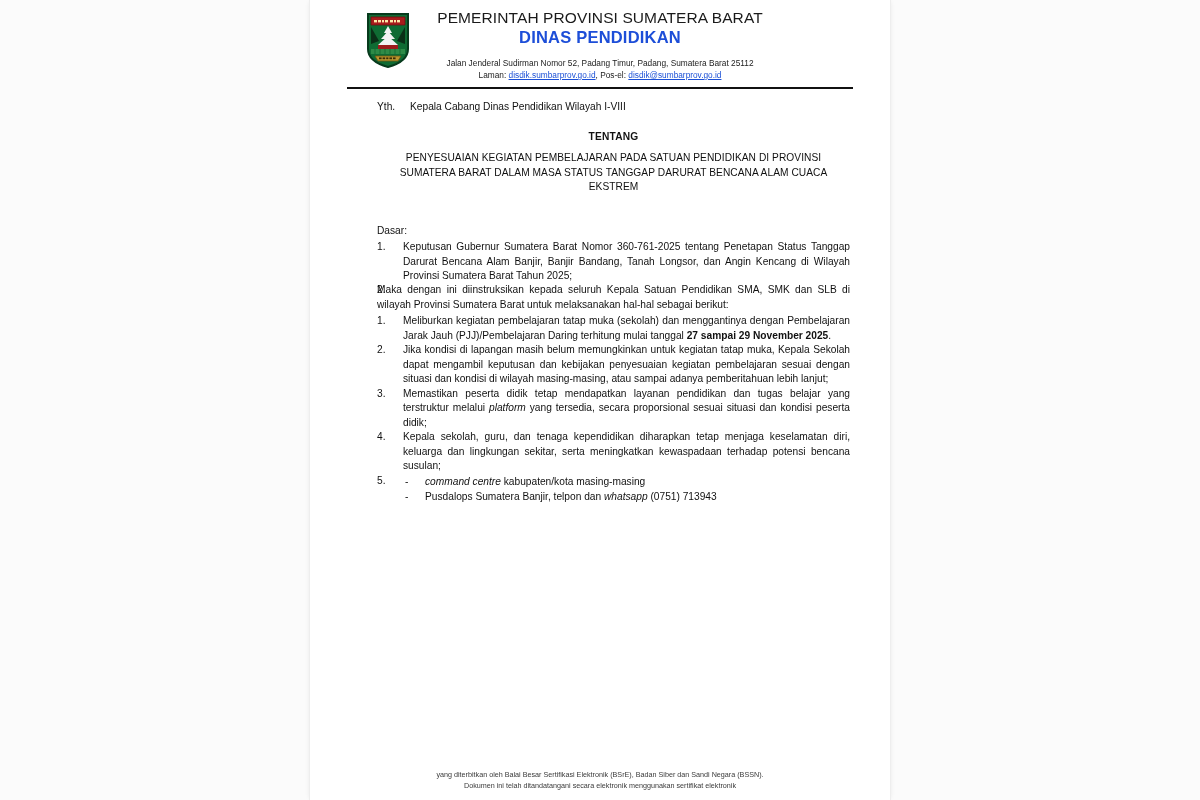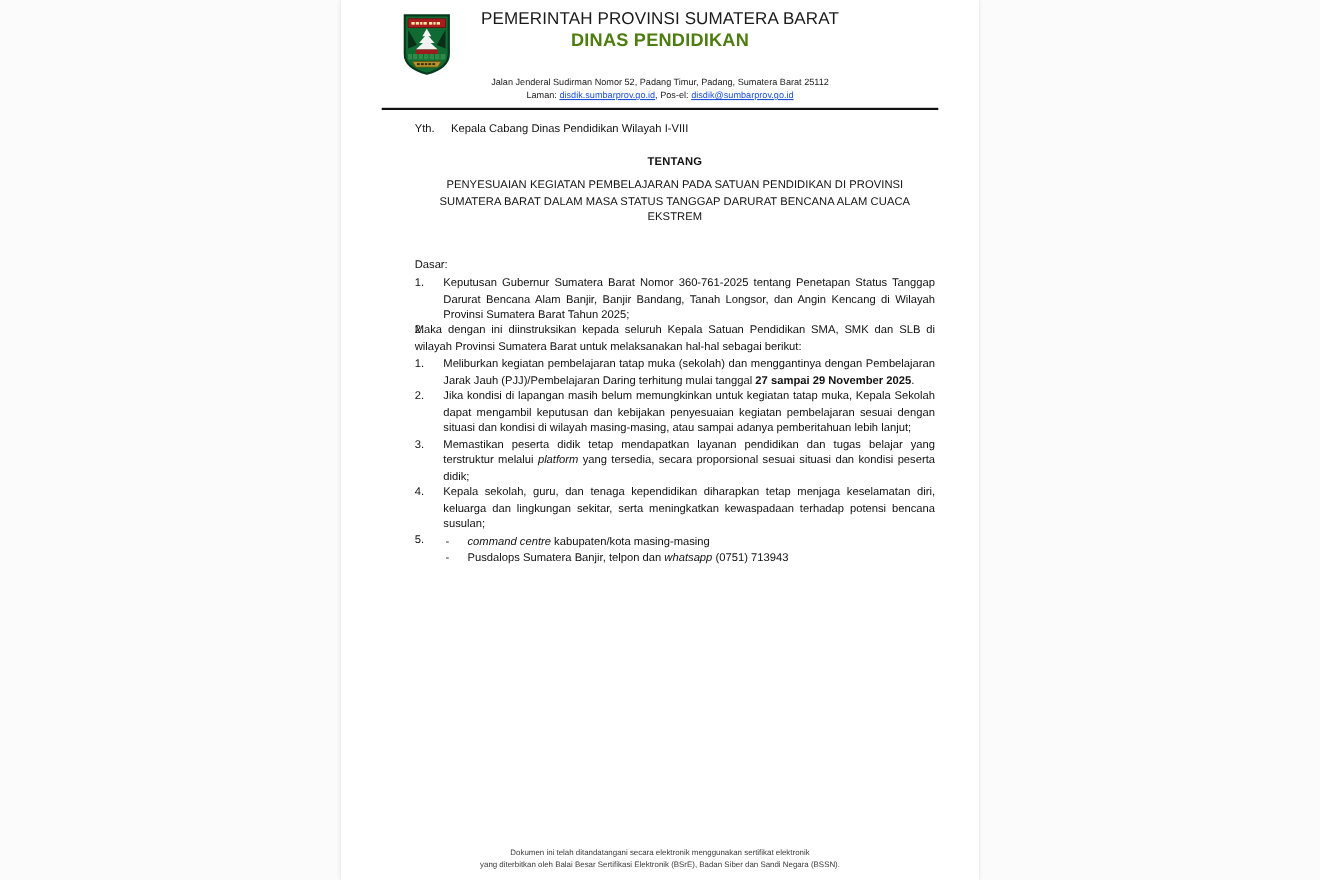--- a/index.html
+++ b/index.html
@@ -60,29 +60,29 @@
   .lh-line1 {
     font-size: 15.5px;
     letter-spacing: .1px;
     color: #1a1a1a;
     line-height: 1.18;
     white-space: nowrap;
   }
   .lh-line2 {
     font-size: 16.5px;
     font-weight: bold;
-    color: #4d7c0f;
+    color: #1d4ed8;
     line-height: 1.2;
     margin-top: 1px;
     letter-spacing: .2px;
   }
   .lh-addr {
     font-size: 8.3px;
     color: #222;
-    margin-top: 20px;
+    margin-top: 9px;
     line-height: 1.45;
   }
   .lh-web { font-size: 8.3px; color: #222; line-height: 1.45; }
   .link {
     color: #1a4fd6;
     text-decoration: underline;
   }
 
   .rule-thick {
     margin: 6px 37px 0 37px;
@@ -314,18 +314,18 @@
           <span class="dash">-</span><span class="i">command centre</span><span> kabupaten/kota masing-masing</span>
         </li>
         <li>
           <span class="dash">-</span><span>Pusdalops Sumatera Banjir, telpon dan </span><span class="i">whatsapp</span><span> (0751) 713943</span>
         </li>
       </ul>
 
     </div>
 
     <div class="footer">
+      <div>yang diterbitkan oleh Balai Besar Sertifikasi Elektronik (BSrE), Badan Siber dan Sandi Negara (BSSN).</div>
       <div>Dokumen ini telah ditandatangani secara elektronik menggunakan sertifikat elektronik</div>
-      <div>yang diterbitkan oleh Balai Besar Sertifikasi Elektronik (BSrE), Badan Siber dan Sandi Negara (BSSN).</div>
     </div>
 
   </div>
 </div>
 
 </body></html>

